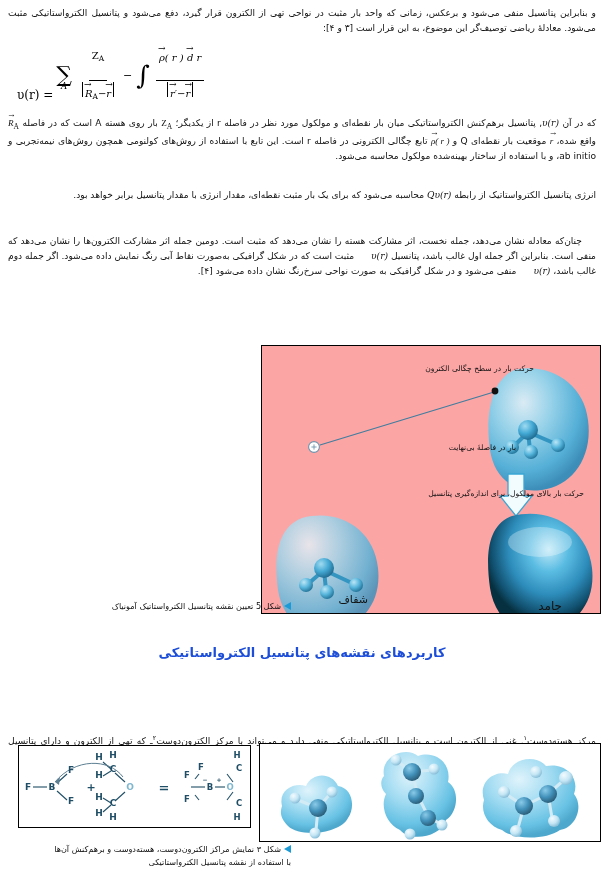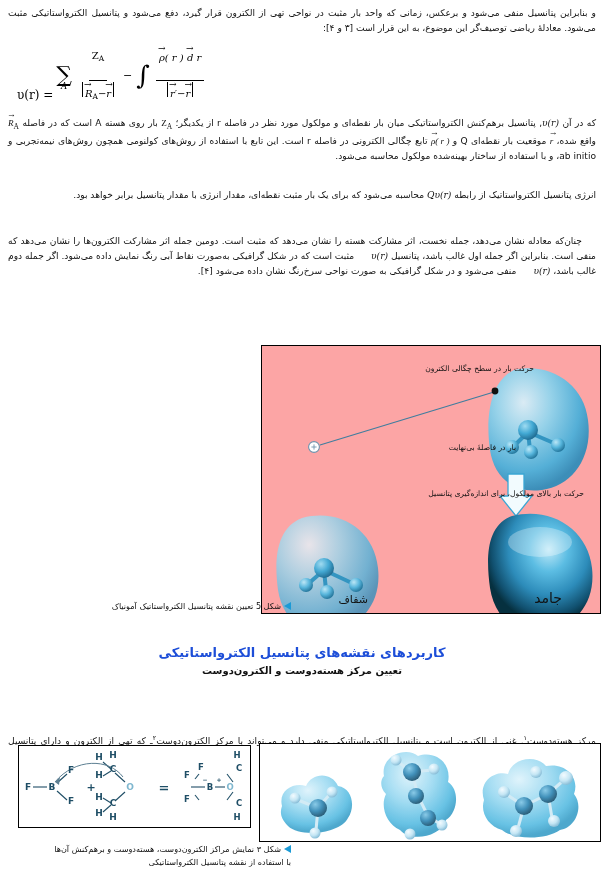--- a/index.html
+++ b/index.html
@@ -61,21 +61,21 @@
   
   #fig2-box{
     position:absolute;left:258px;top:345px;width:338px;height:267px;
     border:1.4px solid #000;background:#fca5a5;overflow:hidden;
   }
   .f2-label{position:absolute;direction:rtl;font-size:7.6px;color:#111;white-space:nowrap;}
   #f2-lbl-surface{right:66px;top:18px;}
   #f2-lbl-infinite{right:84px;top:97px;}
   #f2-lbl-above{right:16px;top:135px;margin-top:8px;}
   #f2-lbl-transparent{right:232px;bottom:7px;font-size:11px;}
-  #f2-lbl-solid{right:38px;bottom:7px;font-size:14px;}
+  #f2-lbl-solid{right:38px;bottom:0;font-size:12px;}
 
   
   .caption{
     position:absolute;direction:rtl;text-align:right;
     font-size:8.1px;line-height:12.5px;color:#111;
   }
   #cap2{right:313px;top:600px;width:240px;}
   #cap3{right:313px;top:843px;width:240px;}
   .capmark{display:inline-block;width:0;height:0;margin-left:3px;
     border-top:4.5px solid transparent;border-bottom:4.5px solid transparent;
@@ -244,21 +244,20 @@
     <div class="f2-label" id="f2-lbl-surface">حرکت بار در سطح چگالی الکترون</div>
     <div class="f2-label" id="f2-lbl-infinite">بار در فاصلهٔ بی‌نهایت</div>
     <div class="f2-label" id="f2-lbl-above">حرکت بار بالای مولکول، برای اندازه‌گیری پتانسیل</div>
     <div class="f2-label" id="f2-lbl-transparent">شفاف</div>
     <div class="f2-label" id="f2-lbl-solid">جامد</div>
   </div>
 
   <div class="caption" id="cap2"><span class="capmark"></span><span>شکل 5 تعیین نقشه پتانسیل الکترواستاتیک آمونیاک</span></div>
 
   <div id="h-blue">کاربردهای نقشه‌های پتانسیل الکترواستاتیکی</div>
-  <div id="h-bold">تعیین مرکز هسته‌دوست و الکترون‌دوست</div>
 
   <div class="para" id="p5"><span>مرکز هسته‌دوست</span><sup class="fn">۱</sup><span>, غنی از الکترون است و پتانسیل الکترواستاتیکی منفی دارد و می‌تواند با مرکز الکترون‌دوست</span><sup class="fn">۲</sup><span>ـ که تهی از الکترون و دارای پتانسیل الکترواستاتیکی مثبت است ـ برهم‌کنش داشته باشد و پیوند جدید ایجاد کند.</span></div>
 
   <div id="fig3-left">
     <svg class="chemsvg" width="231" height="81" viewBox="0 0 231 81">
       <g stroke="#1f4e66" stroke-width="1.1" fill="none">
 
         <line x1="14" y1="41" x2="28" y2="41"></line>
         <line x1="38" y1="37" x2="48" y2="28"></line>
         <line x1="38" y1="45" x2="48" y2="54"></line>

